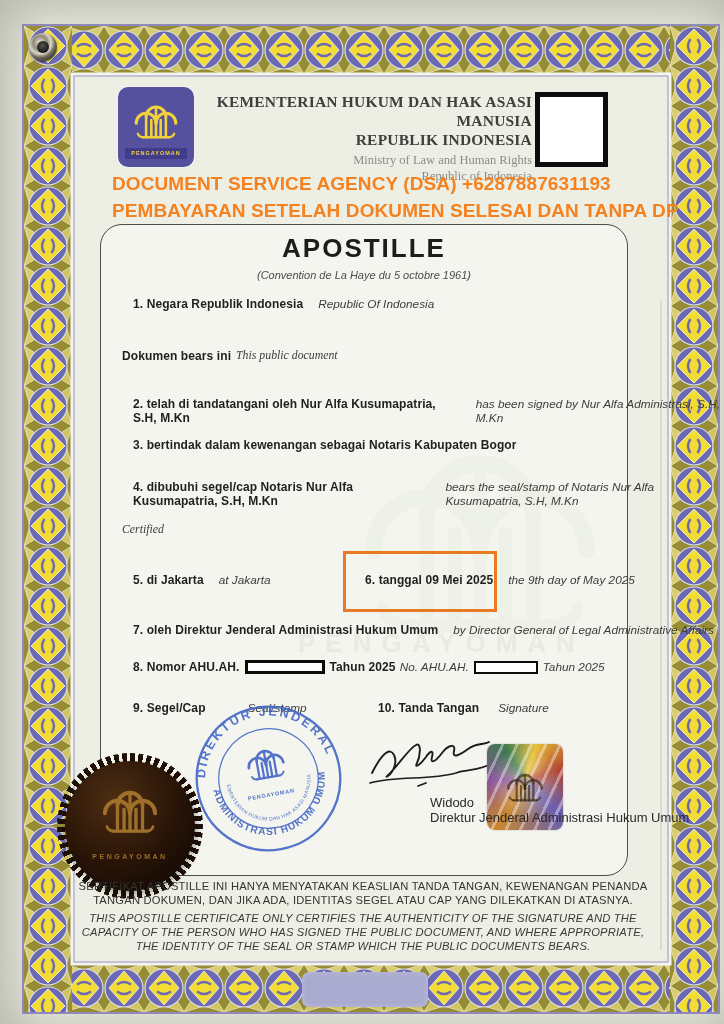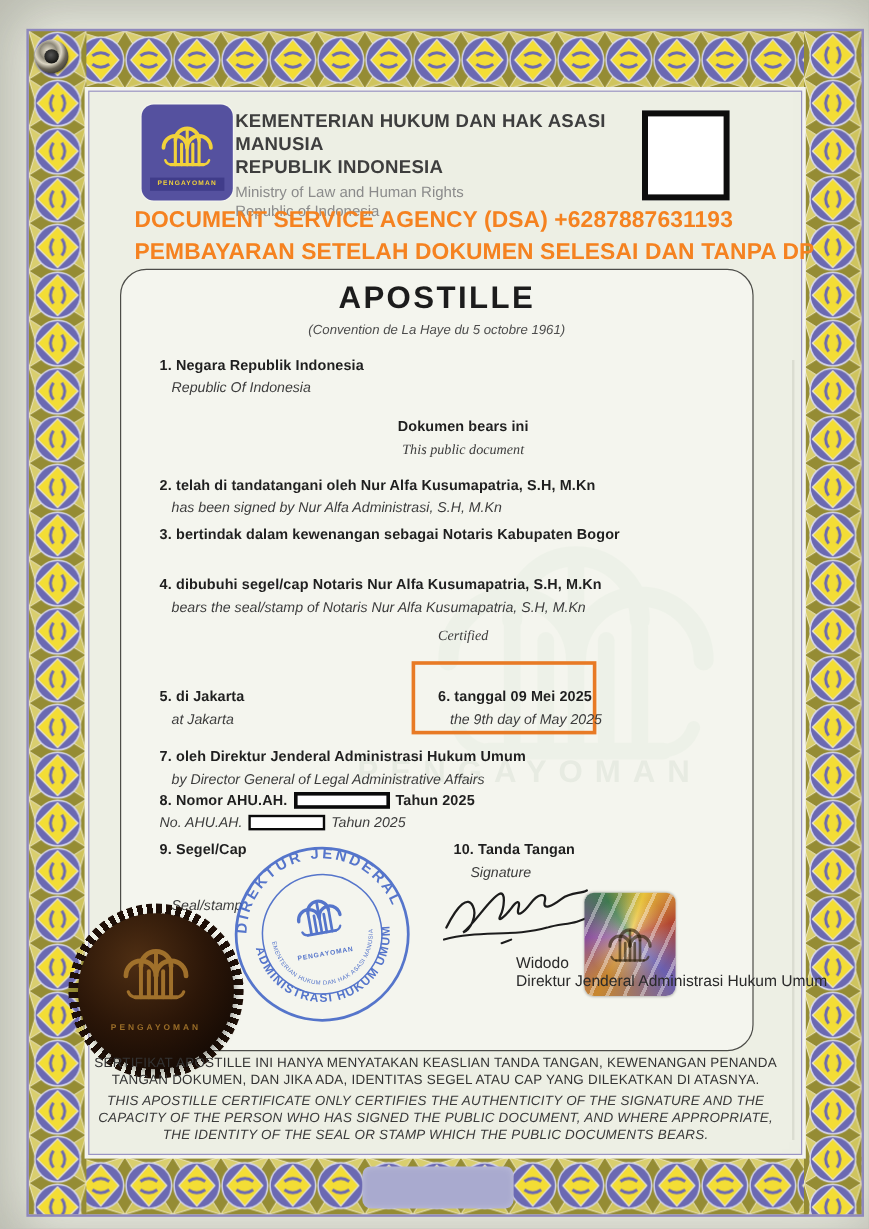--- a/index.html
+++ b/index.html
@@ -11,35 +11,35 @@
     box-shadow: inset 0 0 60px rgba(100,100,88,.28), inset 18px 14px 40px rgba(90,90,80,.18);
   }
   .abs { position:absolute; }
 
   
   .logo { left:118px; top:87px; width:76px; height:80px; background:#55519f;
           border-radius:10px; box-shadow:0 0 0 1px rgba(255,255,255,.4); }
   .logo .tree-svg { position:absolute; left:12px; top:4px; width:52px; height:56px; color:#f2d23a; }
   .logo .logo-band { position:absolute; left:7px; right:7px; bottom:8px; height:11px; background:#403c8a;
           color:#f2d23a; font-size:5.5px; letter-spacing:1px; text-align:center; line-height:11px; font-weight:bold; }
-  .head-block { left:196px; top:92px; width:336px; text-align:left; color:#3e3e3e; }
+  .head-block { left:196px; top:92px; width:336px; text-align:right; color:#3e3e3e;font-family:Liberation Serif, serif; }
   .head-l1,.head-l2 { font-size:15.5px; font-weight:600; letter-spacing:.2px; line-height:19px; }
   .head-en { font-size:12.5px; color:#8b8b8b; line-height:15px; margin-top:1px; }
   .qr-redact { left:535px; top:92px; width:73px; height:75px; background:#fff; border:5px solid #0d0d0d; }
   .notice { left:112px; top:170px; color:#f58220; font-weight:bold; font-size:19px; line-height:27px; letter-spacing:.1px; }
 
   
   .cert-box { left:100px; top:224px; width:528px; height:652px;
     border:1.6px solid #4c4c48; border-radius:22px; background:rgba(252,252,247,.5); }
   .cert-title { left:100px; top:233px; width:528px; text-align:center;
     font-size:26px; font-weight:bold; color:#1c1c1c; letter-spacing:2px; }
   .cert-sub { left:100px; top:269px; width:528px; text-align:center;
     font-size:11px; font-style:italic; color:#4c4c4c; }
 
-  .item { position:absolute; display:flex; flex-direction:column; gap:5px; }
+  .item { position:absolute; display:flex; flex-direction:row; gap:5px;align-items:flex-end; }
   .id-line { font-size:12px; font-weight:bold; color:#1f1f1f; letter-spacing:.1px; }
   .en-line { font-size:11.8px; font-style:italic; color:#3c3c3c; padding-left:10px; }
   .center-pair { text-align:center; }
   .center-pair .en-line { padding-left:0;font-family:Liberation Serif, serif; }
   .row8 { display:flex; align-items:center; gap:5px; }
   .redact-sm { display:inline-block; background:#fff; border:3px solid #0a0a0a; width:80px; height:14px; }
   .redact-sm.b2 { border-width:2.5px; width:64px; height:13px; }
   .hl-box { left:343px; top:551px; width:154px; height:61px; border:3.5px solid #e87a25; background:transparent; }
 
   

